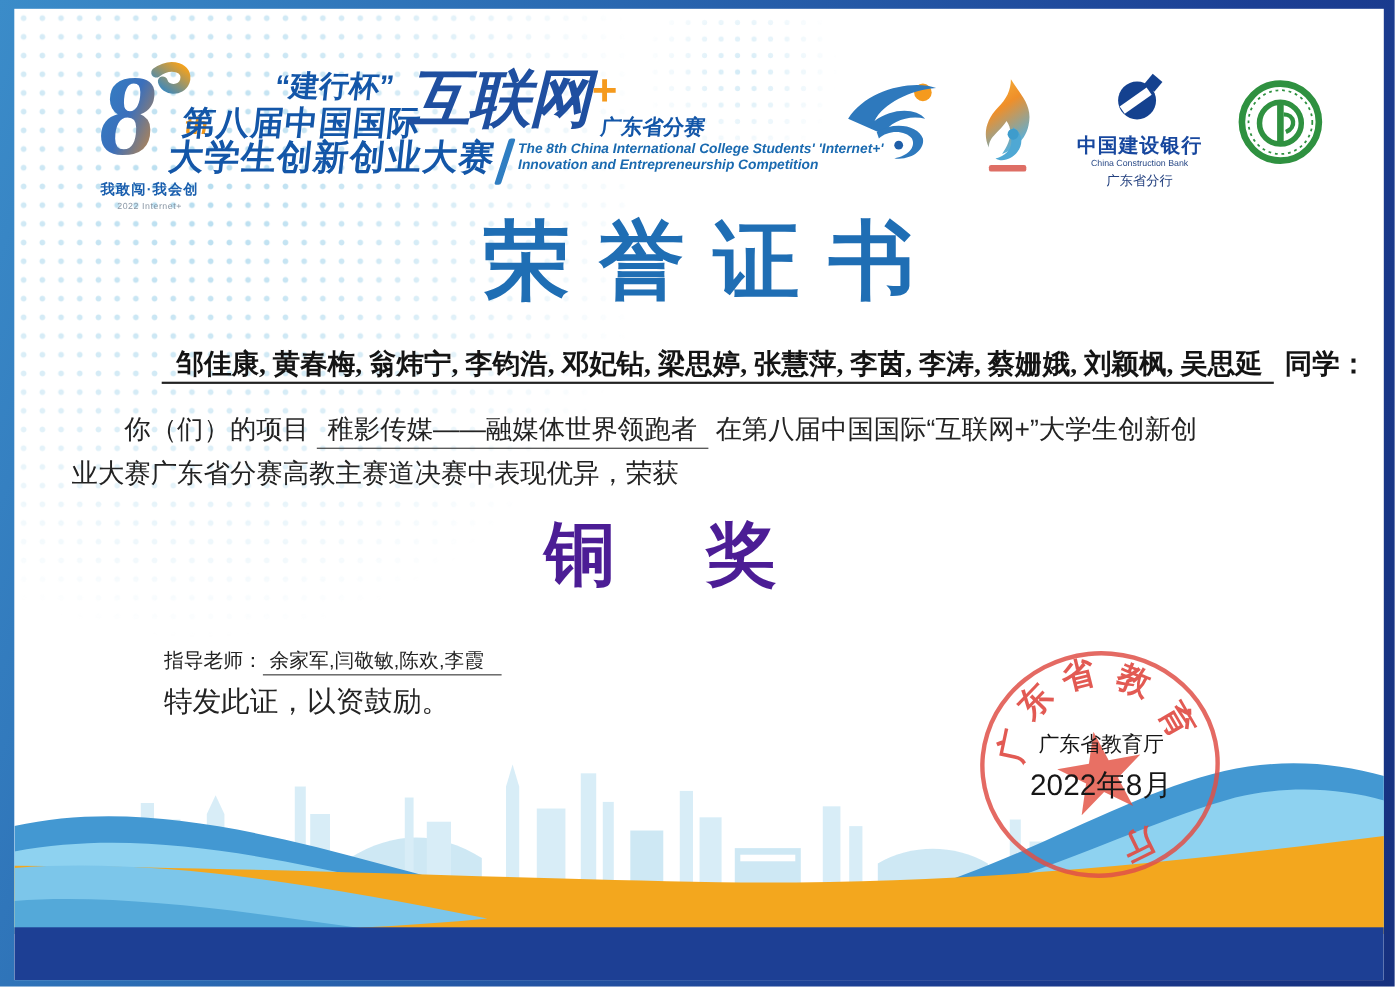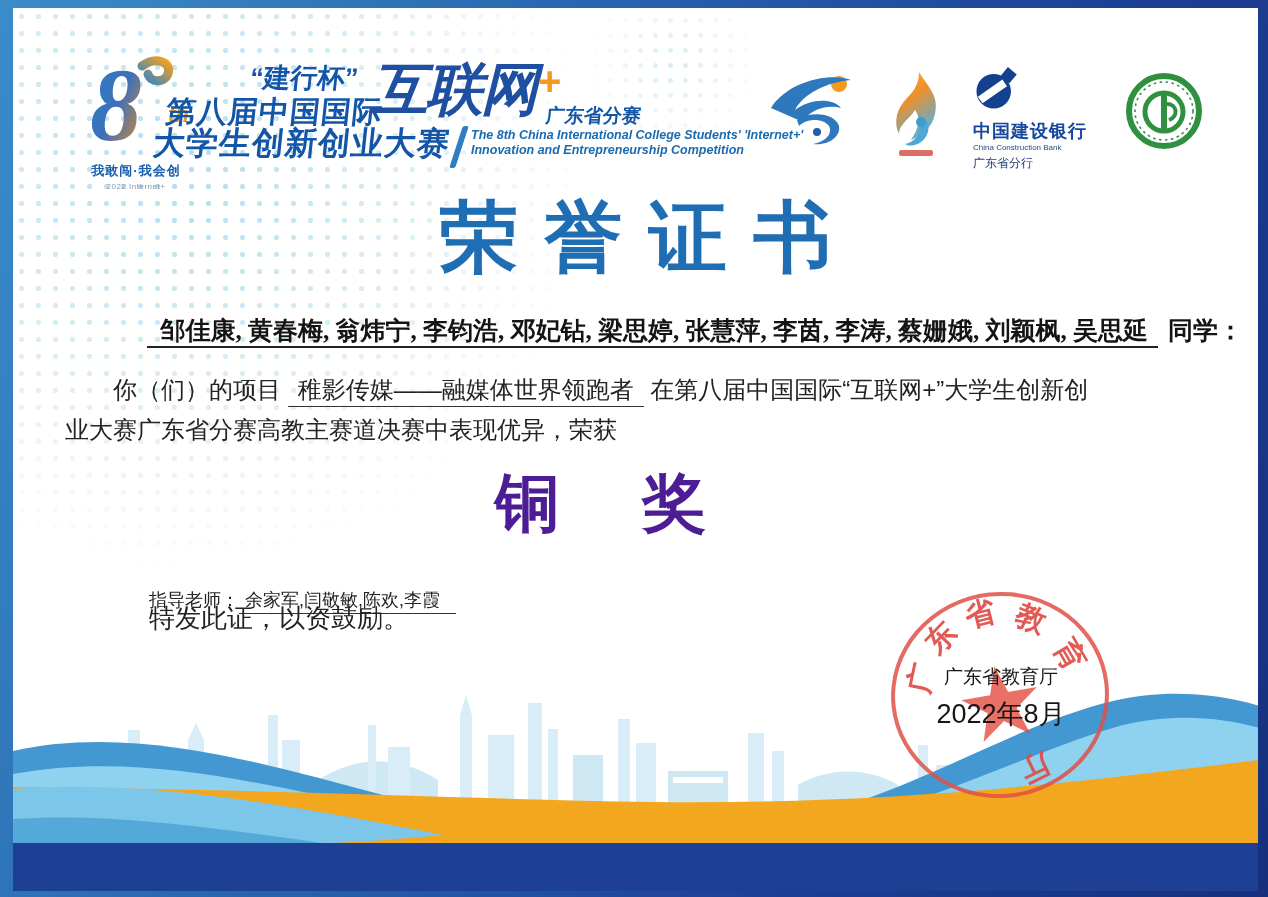--- a/index.html
+++ b/index.html
@@ -32,21 +32,21 @@
   .comp-line2 { position:absolute; left:140px; top:114px; font-size:32px; font-weight:bold; color:#1356a8; transform:skewX(-6deg); letter-spacing:1px; }
 
   .inet { position:absolute; left:358px; top:44px; white-space:nowrap; }
   .inet .word { font-size:57px; font-weight:900; font-style:italic; color:#1f4fa0; letter-spacing:-2px; }
   .inet .plus { font-size:40px; font-weight:900; color:#f59a1d; vertical-align:14px; margin-left:2px; }
   .region  { position:absolute; left:533px; top:95px; font-size:19px; font-weight:bold; color:#1356a8; transform:skewX(-6deg); }
   .divider-slash { position:absolute; left:443px; top:118px; width:6px; height:42px; background:#2f7ec2; transform:skewX(-18deg); border-radius:2px; }
   .english { position:absolute; left:458px; top:120px; font-size:12.5px; font-style:italic; font-weight:bold; color:#1a6ab0; line-height:15px; }
 
   .logos-right { position:absolute; right:55px; top:50px; display:flex; align-items:flex-start; gap:26px; }
-  .ccb { width:126px; margin-top:8px; }
+  .ccb { width:126px; text-align:center; margin-top:8px; }
   .ccb-cn { font-size:18px; font-weight:bold; color:#17479e; letter-spacing:1px; margin-top:3px; white-space:nowrap; }
   .ccb-en { font-size:8px; color:#2a4a87; }
   .ccb-branch { font-size:12px; color:#23407f; margin-top:3px; font-family:"Liberation Serif", serif; }
 
   
   .main-title { position:absolute; left:0; right:0; top:178px; text-align:center;
     font-family:"Liberation Serif", serif; font-weight:bold; font-size:78px; color:#1f6eb4;
     letter-spacing:.34em; text-indent:.34em; }
 
   .names-row { position:absolute; left:50px; top:306px; width:1180px;
@@ -57,21 +57,21 @@
   .body-line { position:absolute; left:52px; width:1160px; font-size:24px; color:#232323; }
   .body-line1 { top:366px; padding-left:48px; }
   .body-line2 { top:406px; }
   .project-underlined { border-bottom:1.5px solid #333; padding:0 10px 3px 10px; }
 
   .award { position:absolute; left:0; right:60px; top:452px; text-align:center;
     font-family:"Liberation Serif", serif; font-weight:bold; font-size:64px; color:#4c1d95; letter-spacing:.15em; }
 
   .advisor-line { position:absolute; left:136px; top:580px; font-size:18px; color:#232323; }
   .advisor-underlined { border-bottom:1.5px solid #333; padding:0 16px 3px 6px; }
-  .closing-line { position:absolute; left:136px; top:593px; font-size:26px; color:#232323; }
+  .closing-line { position:absolute; left:136px; top:612px; font-size:26px; color:#232323; }
 
   .issuer-block { position:absolute; left:858px; top:656px; width:260px; text-align:center; z-index:6; }
   .issuer-line { font-size:19px; color:#161616; }
   .date-line   { font-size:27px; color:#161616; margin-top:6px; }
 
   
   .seal { position:absolute; left:878px; top:584px; width:218px; height:206px; z-index:5;
     border:4px solid rgba(223,80,72,.85); border-radius:50%; transform:rotate(-6deg); }
   .seal-star { position:absolute; left:50%; top:54%; transform:translate(-50%,-50%) rotate(-4deg);
     font-size:100px; color:rgba(226,72,56,.78); line-height:1; }

